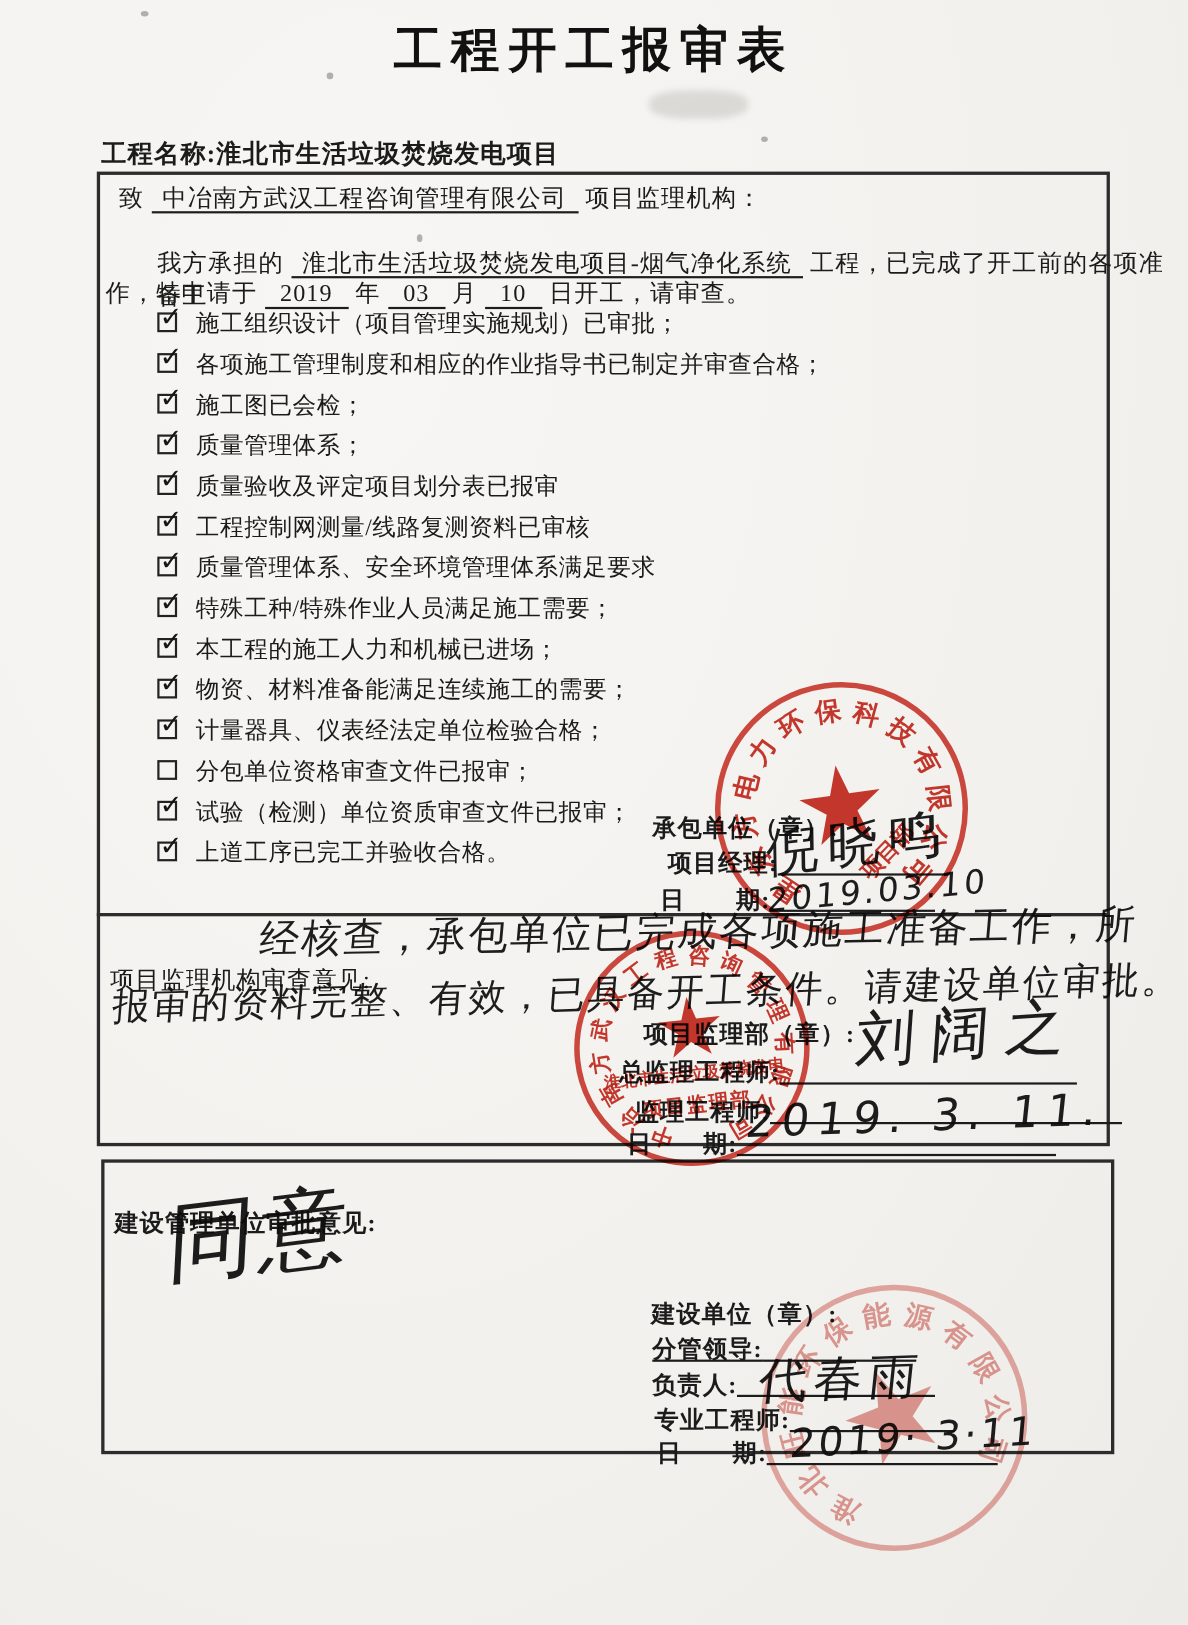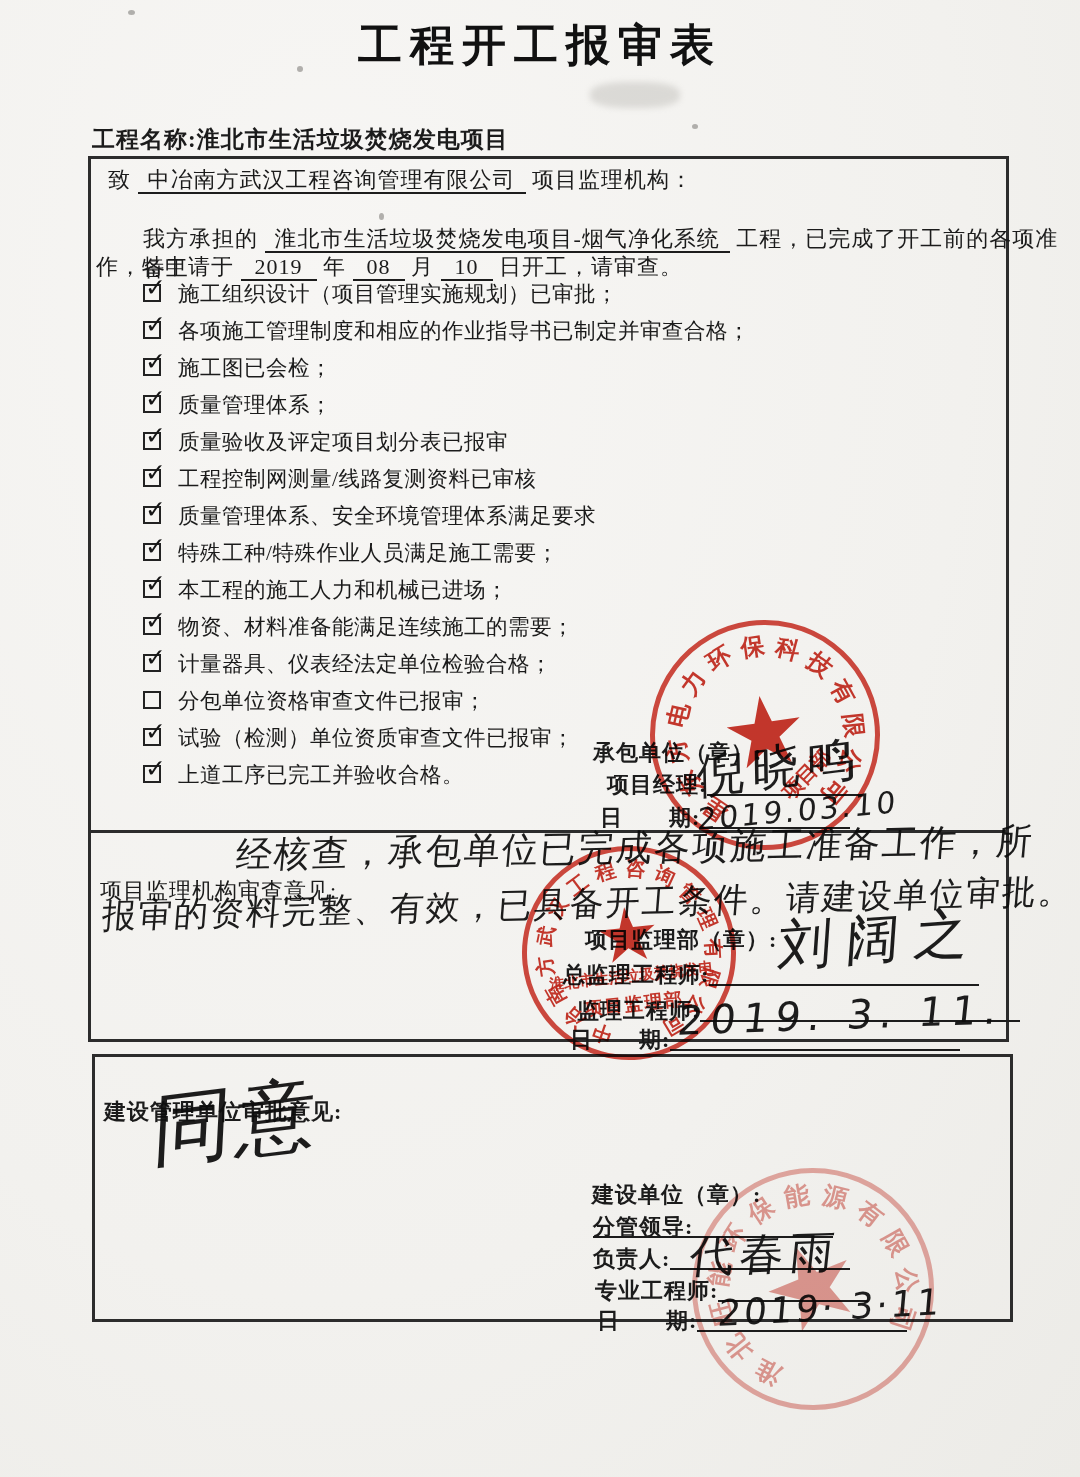--- a/index.html
+++ b/index.html
@@ -93,21 +93,21 @@
 
   <div class="abs print req-line1">
     <span>我方承担的</span>
     <span class="u">淮北市生活垃圾焚烧发电项目-烟气净化系统</span>
     <span>工程，已完成了开工前的各项准备工</span>
   </div>
   <div class="abs print req-line2">
     <span>作，特申请于</span>
     <span class="u-wide">2019</span>
     <span>年</span>
-    <span class="u-wide">08</span>
+    <span class="u-wide">03</span>
     <span>月</span>
     <span class="u-wide">10</span>
     <span>日开工，请审查。</span>
   </div>
 
   <div class="abs checklist" id="checklist">
       <div class="check-row">
         <span class="cb">
           <span class="tick">✓</span>
         </span>

